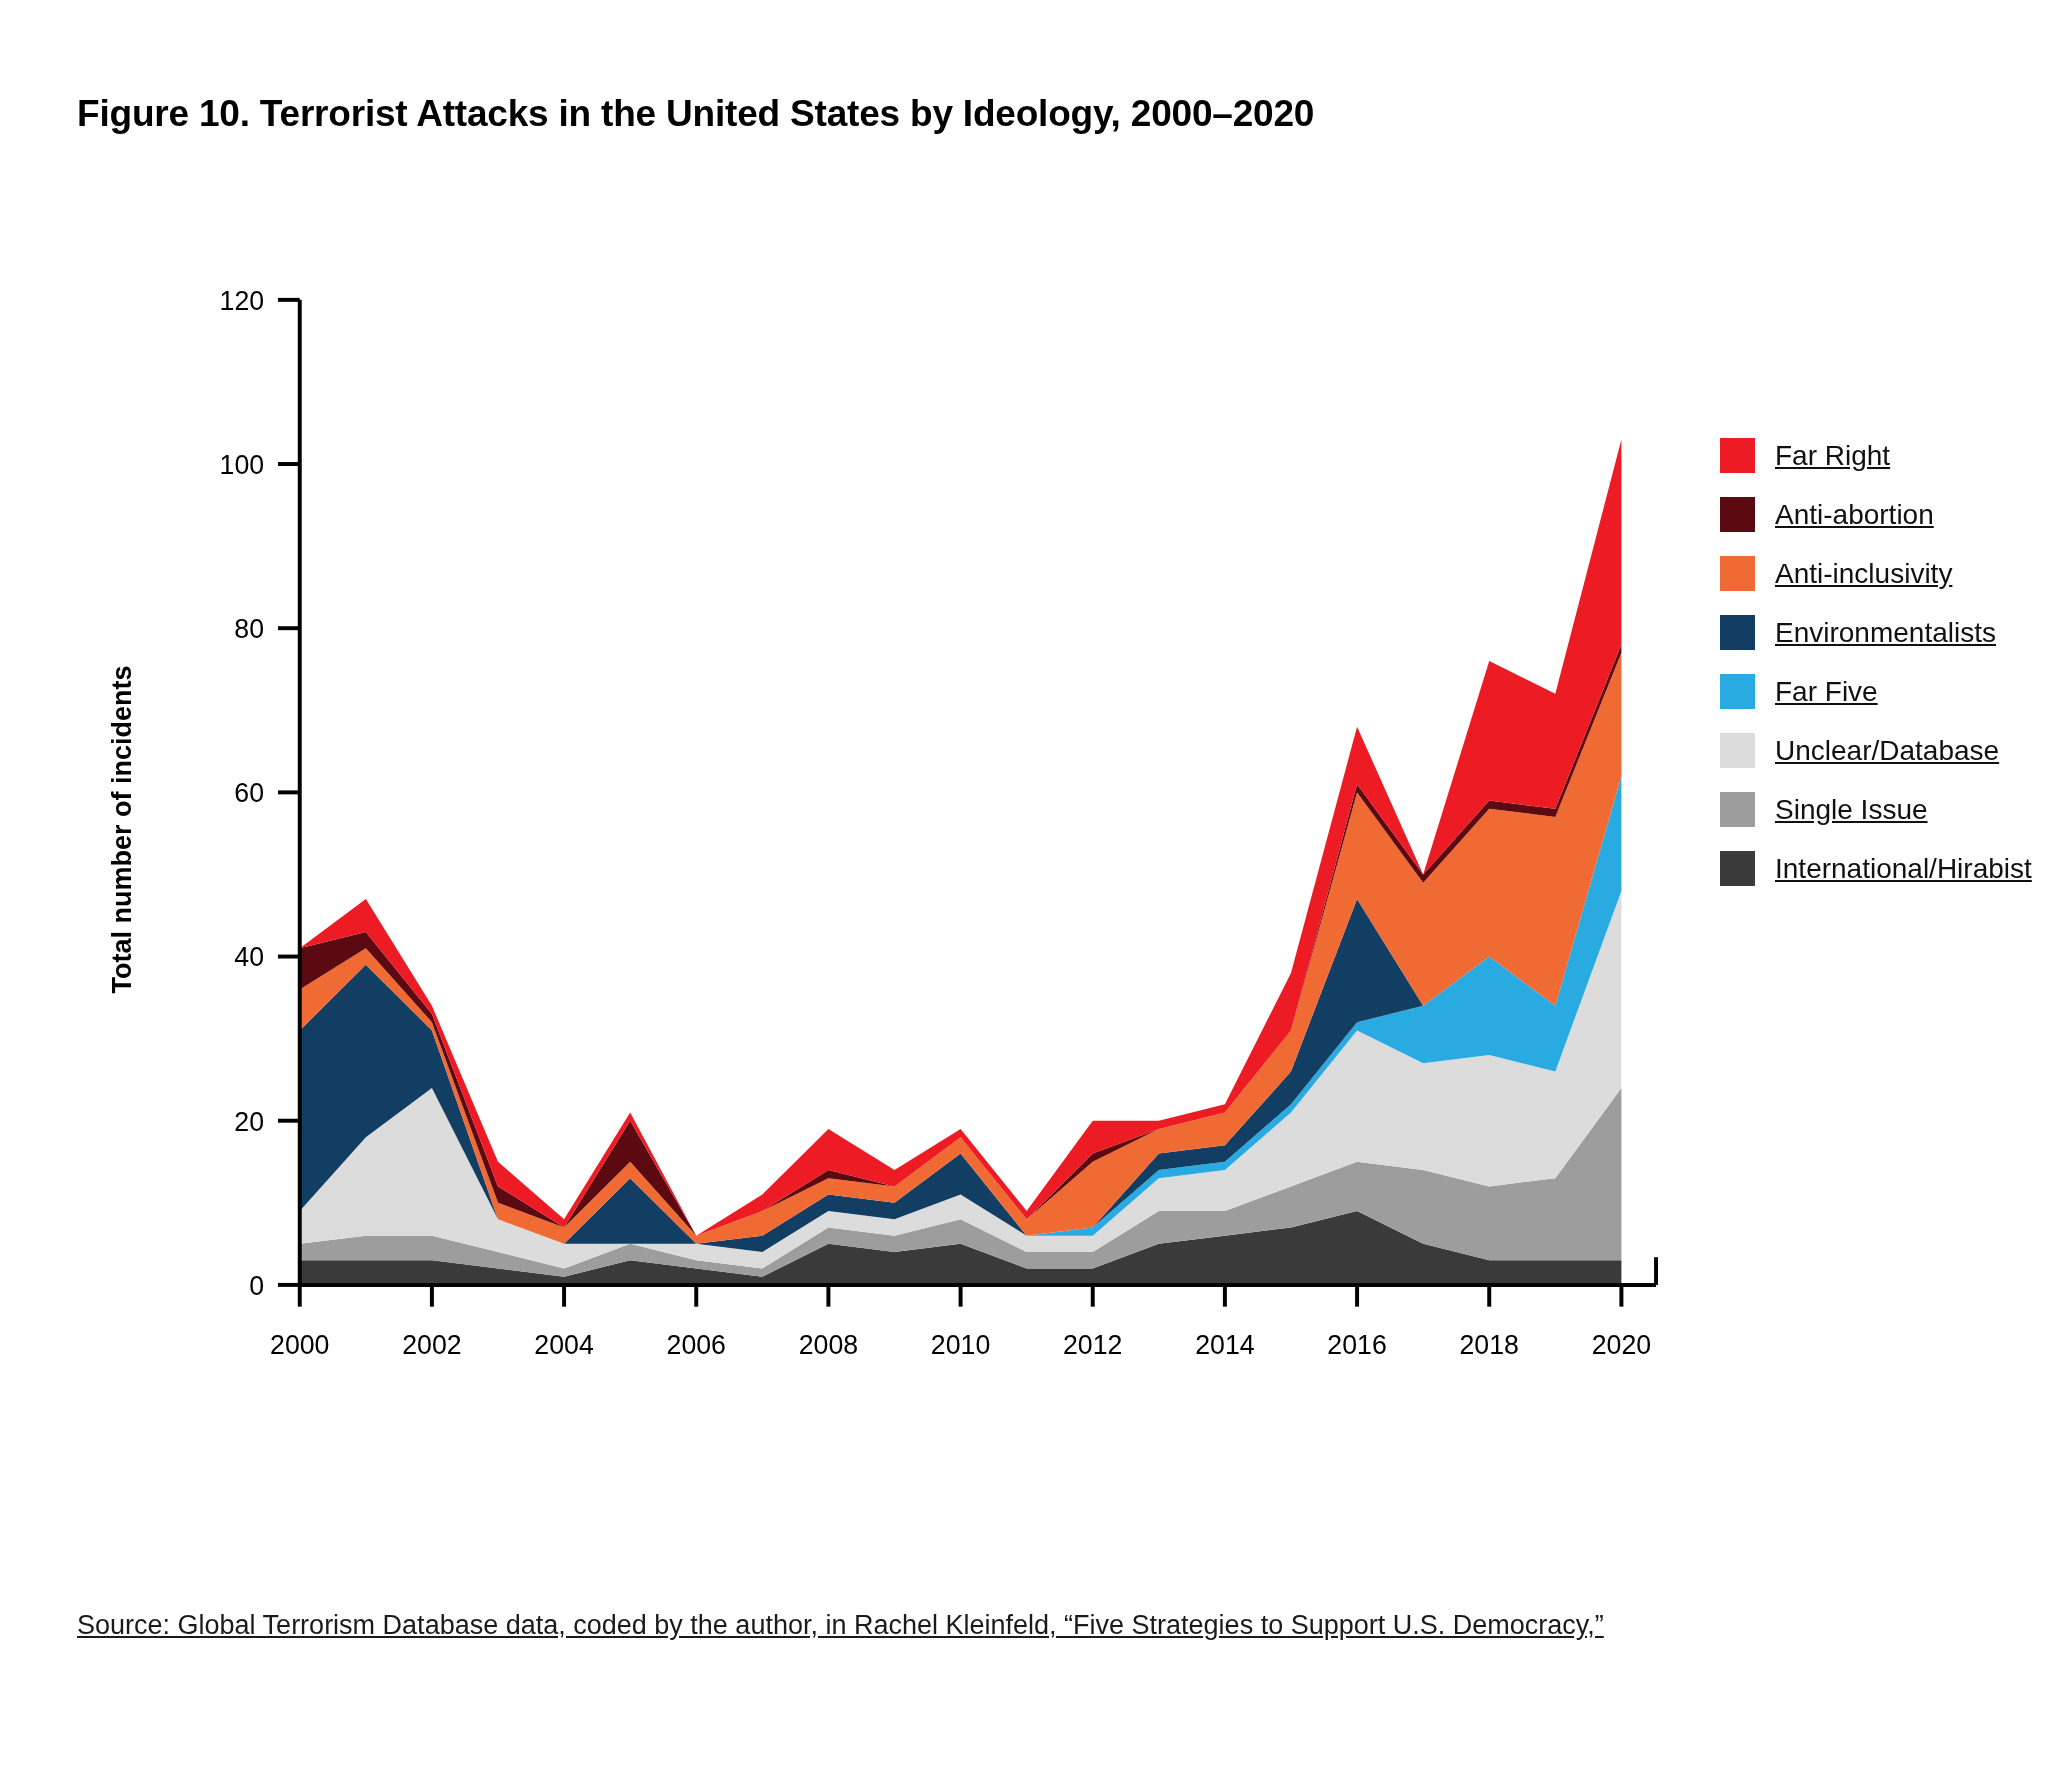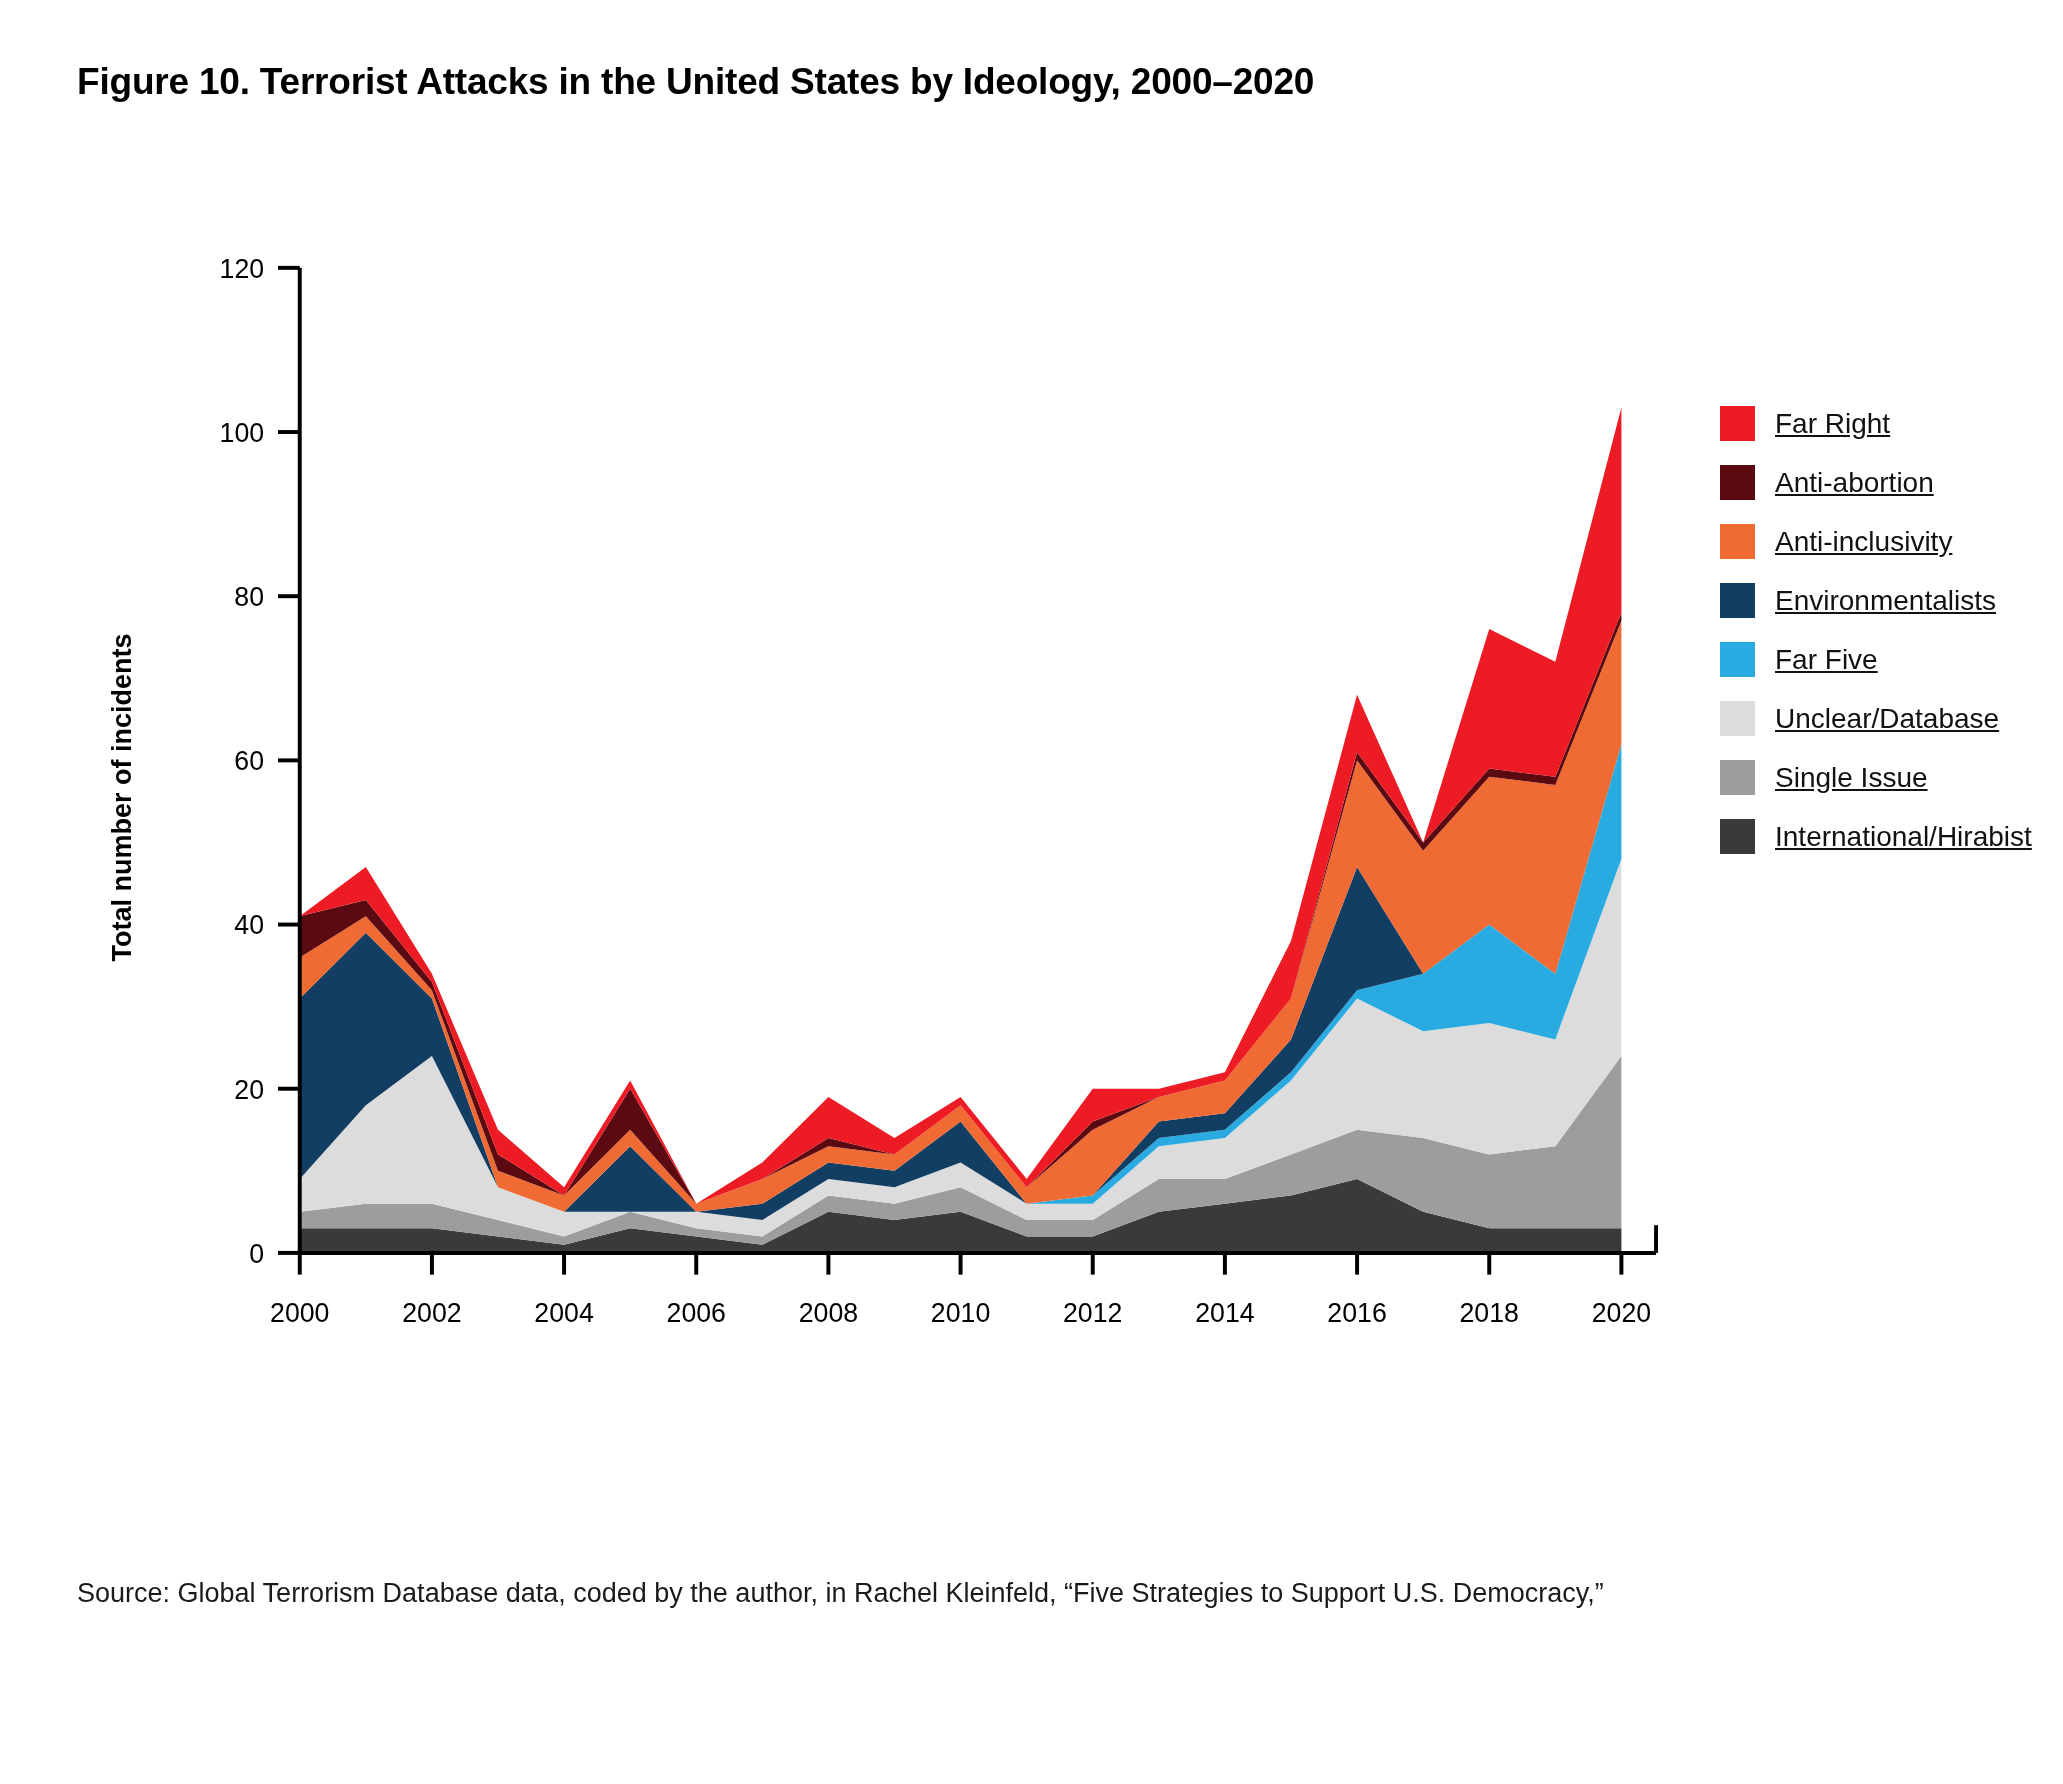--- a/index.html
+++ b/index.html
@@ -12,20 +12,21 @@
     height: 1784px;
     font-family: "Liberation Sans", sans-serif;
     color: #1a1a1a;
     position: relative;
     overflow: hidden;
   }
   .page {
     position: relative;
     width: 2063px;
     height: 1741px;
+    margin-top: 32px;
   }
   .fig-title {
     position: absolute;
     left: 77px;
     top: 61px;
     font-size: 37px;
     font-weight: bold;
     letter-spacing: -0.2px;
     color: #000000;
     white-space: nowrap;
@@ -84,20 +85,21 @@
     text-decoration: underline;
   }
   .source {
     position: absolute;
     left: 77px;
     top: 1574px;
     width: 1911px;
     font-size: 27px;
     line-height: 1.45;
     color: #1a1a1a;
+    text-decoration: underline;
   }
   .tick-text {
     font-size: 27px;
     fill: #000;
     font-family: "Liberation Sans", sans-serif;
   }
 </style>
 </head>
 <body>
 

